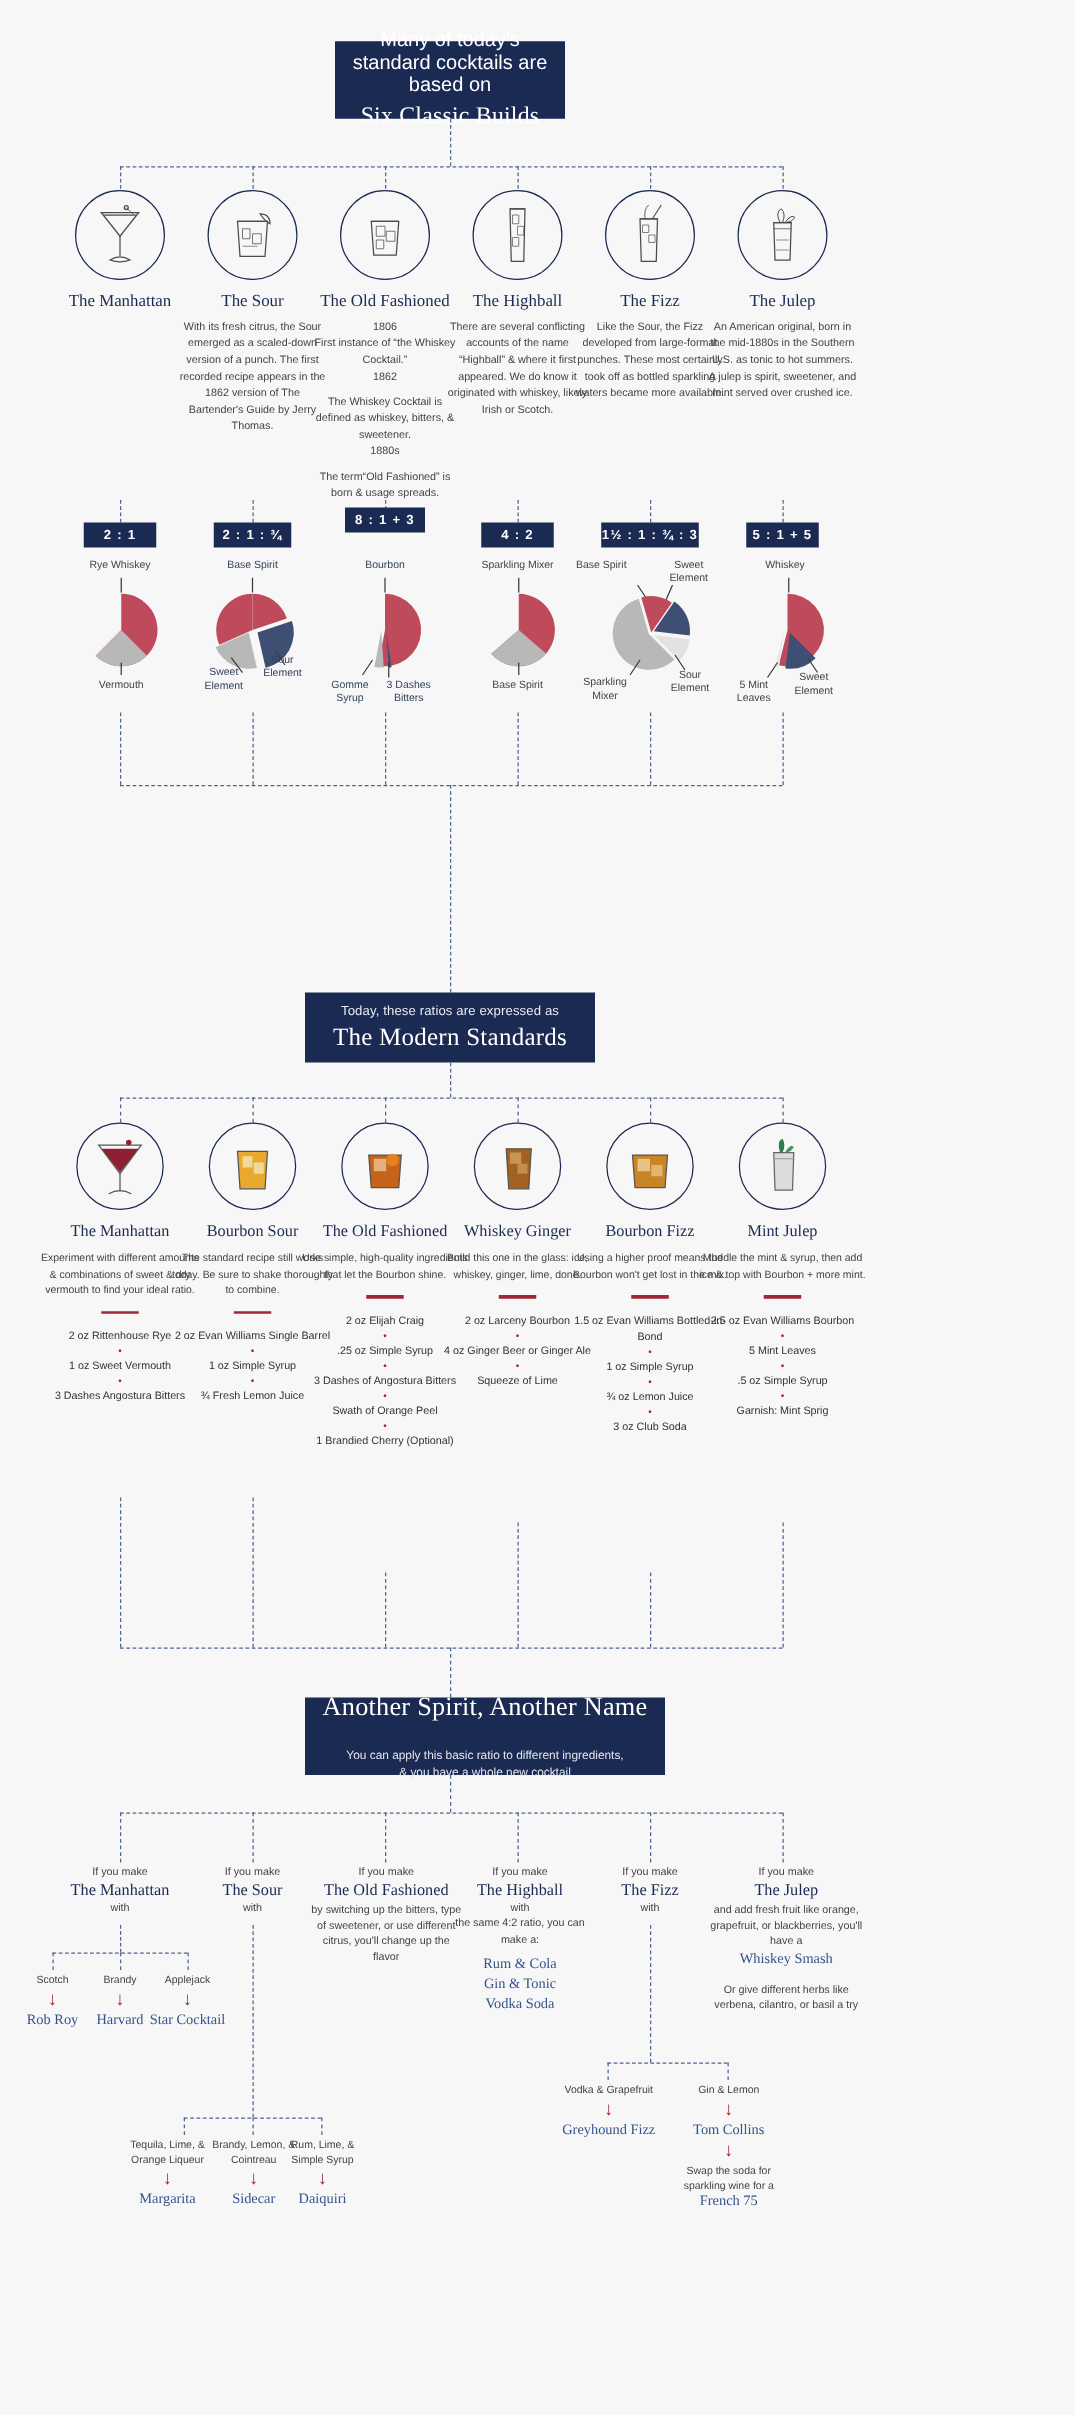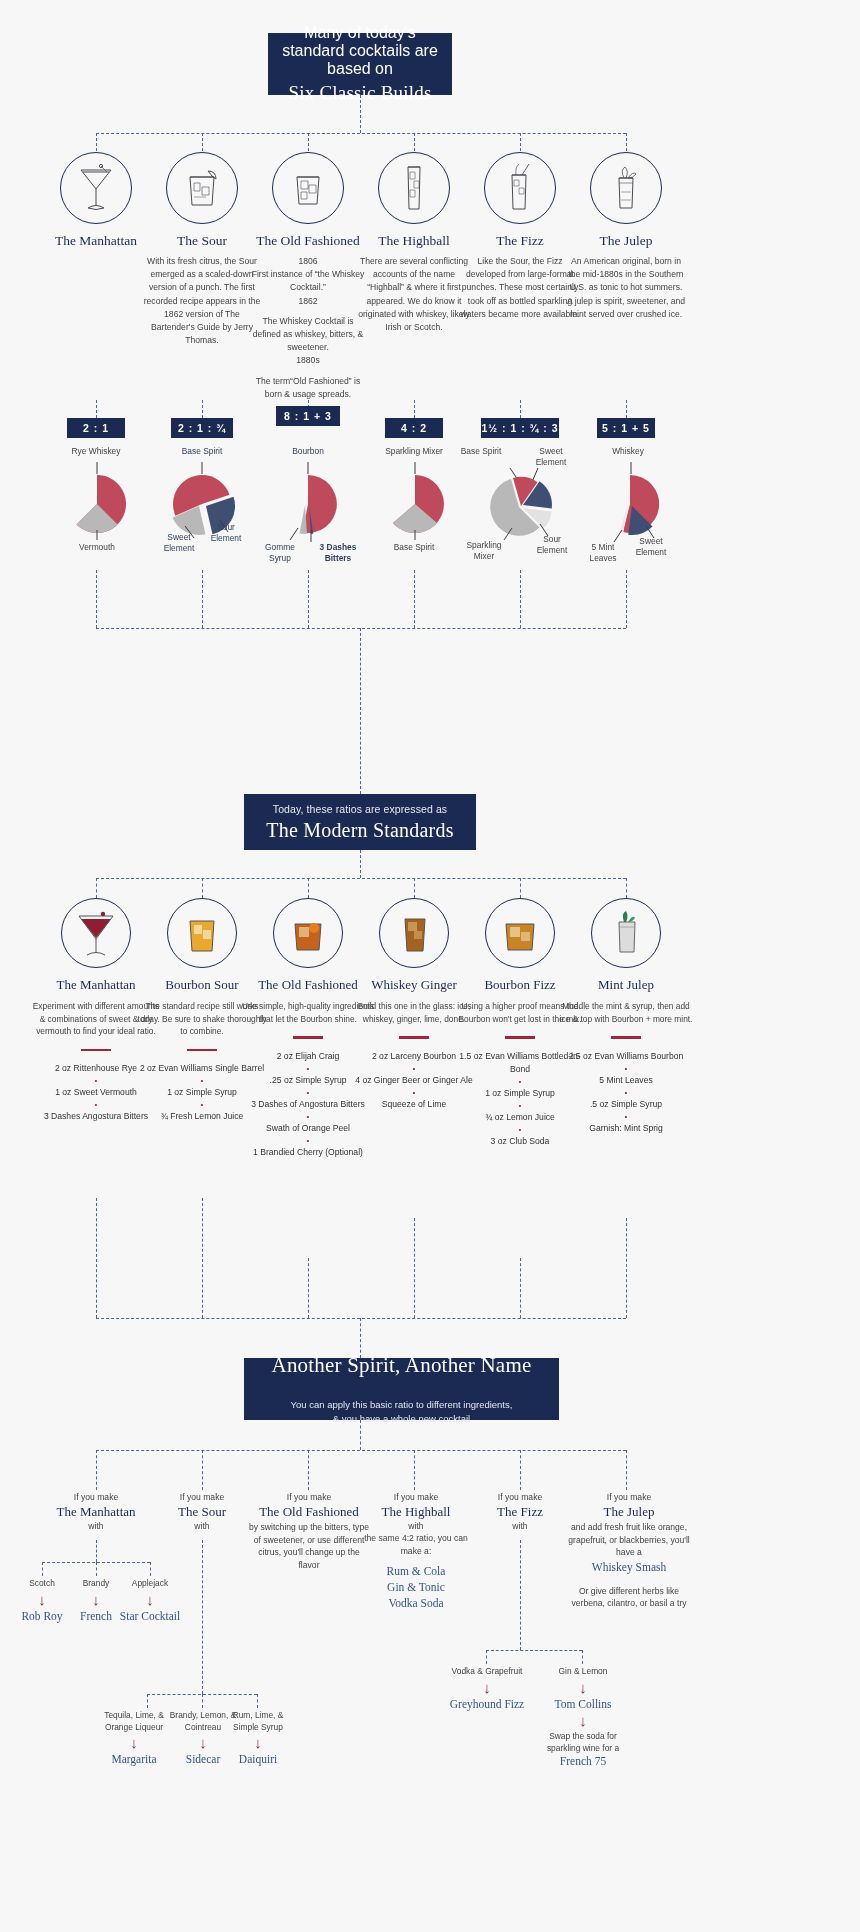--- a/index.html
+++ b/index.html
@@ -34,21 +34,21 @@
     font-weight: 400;
     letter-spacing: .2px;
   }
 
   #banner-six { left: 268px; top: 33px; width: 184px; height: 62px; }
   #banner-six .bigtitle { font-size: 19px; margin-top: 4px; }
 
   #banner-modern { left: 244px; top: 794px; width: 232px; height: 56px; }
   #banner-modern .bigtitle { font-size: 20px; margin-top: 2px; }
 
-  #banner-another { left: 244px; top: 1358px; width: 315px; height: 62px; }
+  #banner-another { left: 244px; top: 1358px; width: 288px; height: 62px; }
   #banner-another .bigtitle { font-size: 21px; }
   #banner-another .sub { font-size: 9.5px; line-height: 14px; color: #e4e7ee; margin-top: 20px; }
 
   
   .dv { position: absolute; border-left: 1.4px dashed #4f6490; }
   .dh { position: absolute; border-top: 1.4px dashed #4f6490; }
 
   
   .classic-col { position: absolute; width: 120px; text-align: center; }
   .circle {
@@ -299,21 +299,21 @@
         <path d="M0 0 L-5.5 28.5 A29 29 0 0 0 2.0 28.9 Z" fill="#b8b8b8"></path>
       </g>
     <g transform="translate(1,1)">
         <path d="M0 0 L2.0 28.9 A29 29 0 0 0 4.2 28.7 Z" fill="#3f4f74"></path>
       </g>
   </g>
   <line x1="32" y1="66" x2="24" y2="78" stroke="#3a3a3a" stroke-width="1"></line>
   <line x1="45" y1="68" x2="45" y2="80" stroke="#3a3a3a" stroke-width="1"></line>
 </svg>
 <div class="pie-lbl navy" style="left:258px; top:542px; width:44px;">Gomme Syrup</div>
-<div class="pie-lbl navy" style="left:314px; top:542px; width:48px;font-weight:bold;">3 Dashes Bitters</div>
+<div class="pie-lbl navy" style="left:303px; top:542px; width:48px;">3 Dashes Bitters</div>
 
 <div class="pie-lbl dark" style="left:372px; top:446px; width:84px;">Sparkling Mixer</div>
 <svg class="abs" style="left:384px; top:462px;" width="62" height="78" viewBox="0 0 62 78">
   <line x1="31" y1="0" x2="31" y2="12" stroke="#3a3a3a" stroke-width="1"></line>
   <g transform="translate(31,42)">
     <path d="M0 0 L0 -29 A29 29 0 1 1 -22 19 Z" fill="#bf4a5c"></path>
     <path d="M0 0 L-22 19 A29 29 0 0 0 22 19 Z" fill="#b8b8b8"></path>
   </g>
   <line x1="31" y1="68" x2="31" y2="78" stroke="#3a3a3a" stroke-width="1"></line>
 </svg>
@@ -557,21 +557,21 @@
 <div class="dv" style="left:150px; top:1562px; height:14px;"></div>
 
 <div class="leaf" style="left:4px; top:1578px;">
   <div class="src">Scotch</div>
   <div class="arrow">↓</div>
   <div class="res">Rob Roy</div>
 </div>
 <div class="leaf" style="left:58px; top:1578px;">
   <div class="src">Brandy</div>
   <div class="arrow">↓</div>
-  <div class="res">French</div>
+  <div class="res">Harvard</div>
 </div>
 <div class="leaf" style="left:112px; top:1578px;">
   <div class="src">Applejack</div>
   <div class="arrow">↓</div>
   <div class="res">Star Cocktail</div>
 </div>
 
 <div class="b-col" style="left:152px; top:1492px; width:100px;">
   <div class="b-kicker">If you make</div>
   <div class="b-title">The Sour</div>

